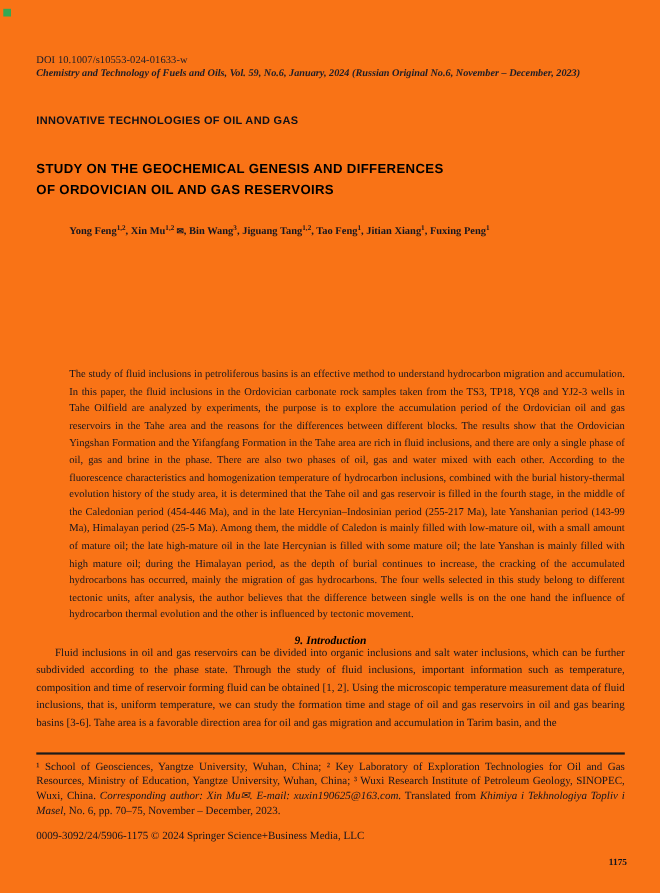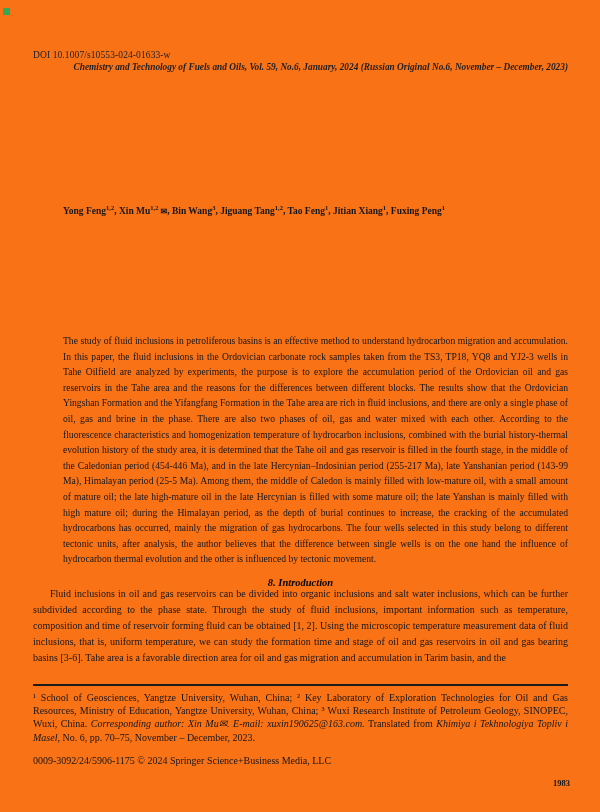--- a/index.html
+++ b/index.html
@@ -6,21 +6,21 @@
   .page {
     position:relative; width:600px; height:812px; background:#f97316;
     overflow:hidden; color:#1d1d27;
     font-family:"Liberation Serif", serif;
   }
   .abs { position:absolute; left:33px; width:535px; }
 
   .corner-marker { position:absolute; left:3px; top:8px; width:7px; height:7px; }
 
   .doi-line     { top:50px;  font-size:9.5px; letter-spacing:0.1px; }
-  .journal-line { top:62px;  font-size:9.3px; font-weight:bold; font-style:italic;text-align:right; }
+  .journal-line { top:62px;  font-size:9.3px; font-weight:bold; font-style:italic; }
 
   .section-banner {
     top:105px; font-family:"Liberation Sans", sans-serif;
     font-weight:bold; font-size:10px; letter-spacing:0.3px; color:#111118;
   }
   .article-title {
     top:144px; font-family:"Liberation Sans", sans-serif;
     font-weight:bold; font-size:12px; line-height:19px;
     letter-spacing:0.3px; color:#000;
   }
@@ -66,32 +66,37 @@
 <body>
 
 <div class="page">
 
   <div class="corner-marker" style="background: rgb(52, 168, 83);"></div>
 
   <div class="abs doi-line">DOI 10.1007/s10553-024-01633-w</div>
 
   <div class="abs journal-line">Chemistry and Technology of Fuels and Oils, Vol. 59, No.6,  January, 2024 (Russian Original  No.6, November – December, 2023)</div>
 
+  <div class="abs section-banner">INNOVATIVE TECHNOLOGIES OF OIL AND GAS</div>
 
+  <div class="abs article-title">
+    <div>STUDY ON THE GEOCHEMICAL GENESIS AND DIFFERENCES</div>
+    <div>OF ORDOVICIAN OIL AND GAS RESERVOIRS</div>
+  </div>
 
   <div class="abs author-line"><span>Yong Feng<sup>1,2</sup></span>, <span>Xin Mu<sup>1,2</sup><span class="mail-icon"> ✉</span></span>, <span>Bin Wang<sup>3</sup></span>, <span>Jiguang Tang<sup>1,2</sup></span>, <span>Tao Feng<sup>1</sup></span>, <span>Jitian Xiang<sup>1</sup></span>, <span>Fuxing Peng<sup>1</sup></span></div>
 
   <div class="abs abstract-text">The study of fluid inclusions in petroliferous basins is an effective method to understand hydrocarbon migration and accumulation. In this paper, the fluid inclusions in the Ordovician carbonate rock samples taken from the TS3, TP18, YQ8 and YJ2-3 wells in Tahe Oilfield are analyzed by experiments, the purpose is to explore the accumulation period of the Ordovician oil and gas reservoirs in the Tahe area and the reasons for the differences between different blocks. The results show that the Ordovician Yingshan Formation and the Yifangfang Formation in the Tahe area are rich in fluid inclusions, and there are only a single phase of oil, gas and brine in the phase. There are also two phases of oil, gas and water mixed with each other. According to the fluorescence characteristics and homogenization temperature of hydrocarbon inclusions, combined with the burial history-thermal evolution history of the study area, it is determined that the Tahe oil and gas reservoir is filled in the fourth stage, in the middle of the Caledonian period (454-446 Ma), and in the late Hercynian–Indosinian period (255-217 Ma), late Yanshanian period (143-99 Ma), Himalayan period (25-5 Ma). Among them, the middle of Caledon is mainly filled with low-mature oil, with a small amount of mature oil; the late high-mature oil in the late Hercynian is filled with some mature oil; the late Yanshan is mainly filled with high mature oil; during the Himalayan period, as the depth of burial continues to increase, the cracking of the accumulated hydrocarbons has occurred, mainly the migration of gas hydrocarbons. The four wells selected in this study belong to different tectonic units, after analysis, the author believes that the difference between single wells is on the one hand the influence of hydrocarbon thermal evolution and the other is influenced by tectonic movement.</div>
 
 
-  <div class="abs section-heading">8. Introduction</div>
+  <div class="abs section-heading">9. Introduction</div>
 
   <div class="abs intro-paragraph">Fluid inclusions in oil and gas reservoirs can be divided into organic inclusions and salt water inclusions, which can be further subdivided according to the phase state. Through the study of fluid inclusions, important information such as temperature, composition and time of reservoir forming fluid can be obtained [1, 2]. Using the microscopic temperature measurement data of fluid inclusions, that is, uniform temperature, we can study the formation time and stage of oil and gas reservoirs in oil and gas bearing basins [3-6]. Tahe area is a favorable direction area for oil and gas migration and accumulation in Tarim basin, and the</div>
 
   <div class="abs footnote-rule"></div>
 
   <div class="abs footnote-text"><span>¹ School of Geosciences, Yangtze University, Wuhan, China; ² Key Laboratory of Exploration Technologies for Oil and Gas Resources, Ministry of Education, Yangtze University, Wuhan, China; ³ Wuxi Research Institute of Petroleum Geology, SINOPEC, Wuxi, China. </span><span class="it">Corresponding author: Xin Mu✉. E-mail: xuxin190625@163.com.</span><span> Translated from </span><span class="it">Khimiya i Tekhnologiya Topliv i Masel</span><span>, No. 6, pp. 70–75, November – December, 2023.</span></div>
 
   <div class="abs issn-line">0009-3092/24/5906-1175 © 2024 Springer Science+Business Media, LLC</div>
 
-  <div class="abs page-number">1983</div>
+  <div class="abs page-number">1175</div>
 
 </div>
 
 </body></html>

